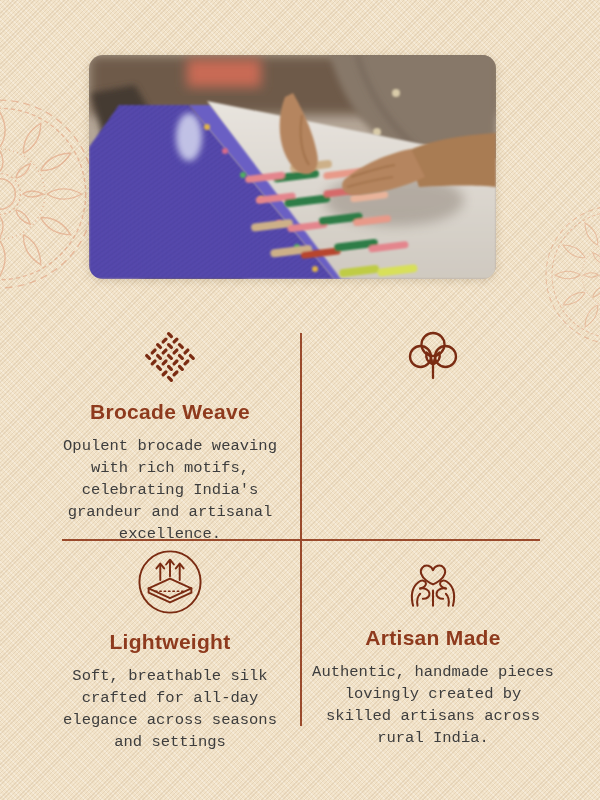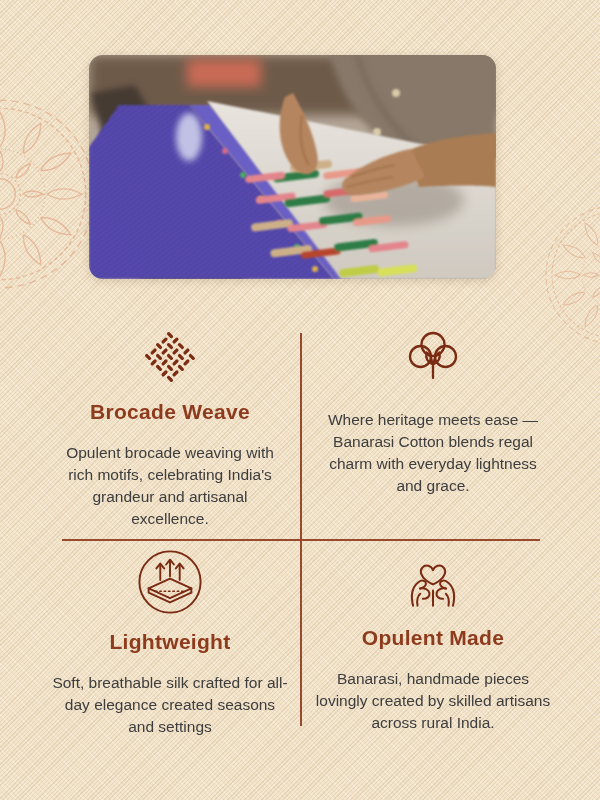--- a/index.html
+++ b/index.html
@@ -25,21 +25,21 @@
   .cell.tl{left:45px;top:328px;}
   .cell.tr{left:308px;top:328px;}
   .cell.bl{left:45px;top:548px;align-items:center;}
   .cell.br{left:308px;top:548px;}
   .feat-icon{margin-bottom:14px;color:#7a2b12;}
   .feat-title{
     font-size:21px;font-weight:700;color:#8e3a1d;letter-spacing:.3px;
     margin:0 0 11px 0;line-height:1.15;
   }
   .feat-desc{
-    font-size:15.5px;color:#3d3d3d;line-height:1.42;margin:7px;max-width:248px;
+    font-size:15.5px;color:#3d3d3d;line-height:1.42;margin:0;max-width:248px;font-family:Liberation Mono, monospace;
   }
   svg{display:block;}
 </style>
 </head>
 <body>
 
 <div class="canvas">
 
   <svg width="0" height="0" style="position:absolute" aria-hidden="true">
     <defs>
@@ -218,53 +218,52 @@
       <span class="feat-icon">
         <svg width="60" height="60" viewBox="0 0 60 60" fill="none" stroke="#7a2b12" stroke-width="2.3" stroke-linecap="round" stroke-linejoin="round">
           <circle cx="30" cy="16.5" r="11.5"></circle>
           <circle cx="17.5" cy="28.5" r="10.5"></circle>
           <circle cx="42.5" cy="28.5" r="10.5"></circle>
           <path d="M29,36 Q22,33 23.5,24.5 Q29,27 29,36 Z"></path>
           <path d="M31,36 Q38,33 36.5,24.5 Q31,27 31,36 Z"></path>
           <path d="M30,37 L30,50"></path>
         </svg>
       </span>
-      <p class="feat-desc">Where heritage meets ease —Banarasi Cotton blends regal charm with everyday lightness and grace.</p>
     </div>
 
     <div class="cell bl">
       <span class="feat-icon">
         <svg width="68" height="68" viewBox="0 0 70 70" fill="none" stroke="#7a2b12" stroke-width="2" stroke-linecap="round" stroke-linejoin="round">
           <circle cx="35" cy="35" r="31.5"></circle>
           <path d="M13,41.5 L35,31.5 L57,41.5 L35,51.5 Z"></path>
           <path d="M13,41.5 L13,46 L35,56 L57,46 L57,41.5"></path>
           <path d="M20,44.5 L50,44.5" stroke-dasharray="1.5 3" stroke-width="1.6"></path>
           <path d="M25,33 L25,17"></path>
             <polyline points="21,21 25,16 29,21"></polyline>
           <path d="M35,29 L35,13"></path>
             <polyline points="31,17 35,12 39,17"></polyline>
           <path d="M45,33 L45,17"></path>
             <polyline points="41,21 45,16 49,21"></polyline>
         </svg>
       </span>
       <h3 class="feat-title">Lightweight</h3>
-      <p class="feat-desc">Soft, breathable silk crafted for all-day elegance created seasons and settings</p>
+      <p class="feat-desc">Soft, breathable silk crafted for all-day elegance across seasons and settings</p>
     </div>
 
     <div class="cell br">
       <span class="feat-icon">
         <svg width="62" height="64" viewBox="0 0 70 70" fill="none" stroke="#7a2b12" stroke-width="2.3" stroke-linecap="round" stroke-linejoin="round">
           <path d="M35,24 C33,18.5 26.5,17 23,21 C19.5,25 21.5,31 27.5,35.5 C31.5,38.5 35,40 35,40 C35,40 38.5,38.5 42.5,35.5 C48.5,31 50.5,25 47,21 C43.5,17 37,18.5 35,24 Z"></path>
           <path d="M12.5,64 C9.5,52 11.5,43 18.5,37.5 C22.5,34.5 26.5,35.5 27,38.5 C27.5,41.5 24.5,44 20.5,44.6"></path>
           <path d="M20.5,44.6 C26,43.8 30.5,46 31,50 C31.5,53.8 28,56.5 23.5,56.2"></path>
           <path d="M17.5,64 C16.5,58.5 17.5,53.5 20.5,50.5"></path>
           <path d="M57.5,64 C60.5,52 58.5,43 51.5,37.5 C47.5,34.5 43.5,35.5 43,38.5 C42.5,41.5 45.5,44 49.5,44.6"></path>
           <path d="M49.5,44.6 C44,43.8 39.5,46 39,50 C38.5,53.8 42,56.5 46.5,56.2"></path>
           <path d="M52.5,64 C53.5,58.5 52.5,53.5 49.5,50.5"></path>
           <path d="M35,47 L35,64"></path>
         </svg>
       </span>
-      <h3 class="feat-title">Opulent Made</h3>
-      <p class="feat-desc">Banarasi, handmade pieces lovingly created by skilled artisans across rural India.</p>
+      <h3 class="feat-title">Artisan Made</h3>
+      <p class="feat-desc">Authentic, handmade pieces lovingly created by skilled artisans across rural India.</p>
     </div>
   </div>
 
 </div>
 
 </body></html>

